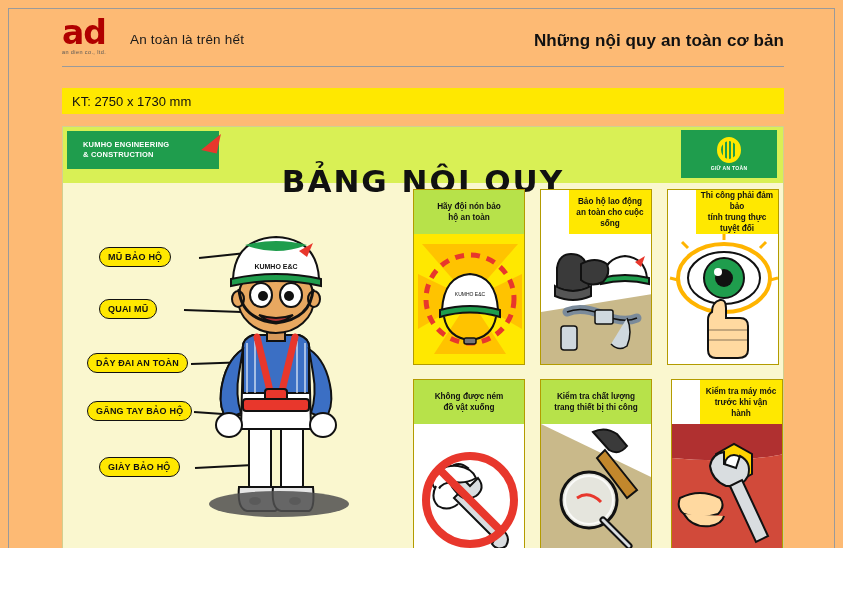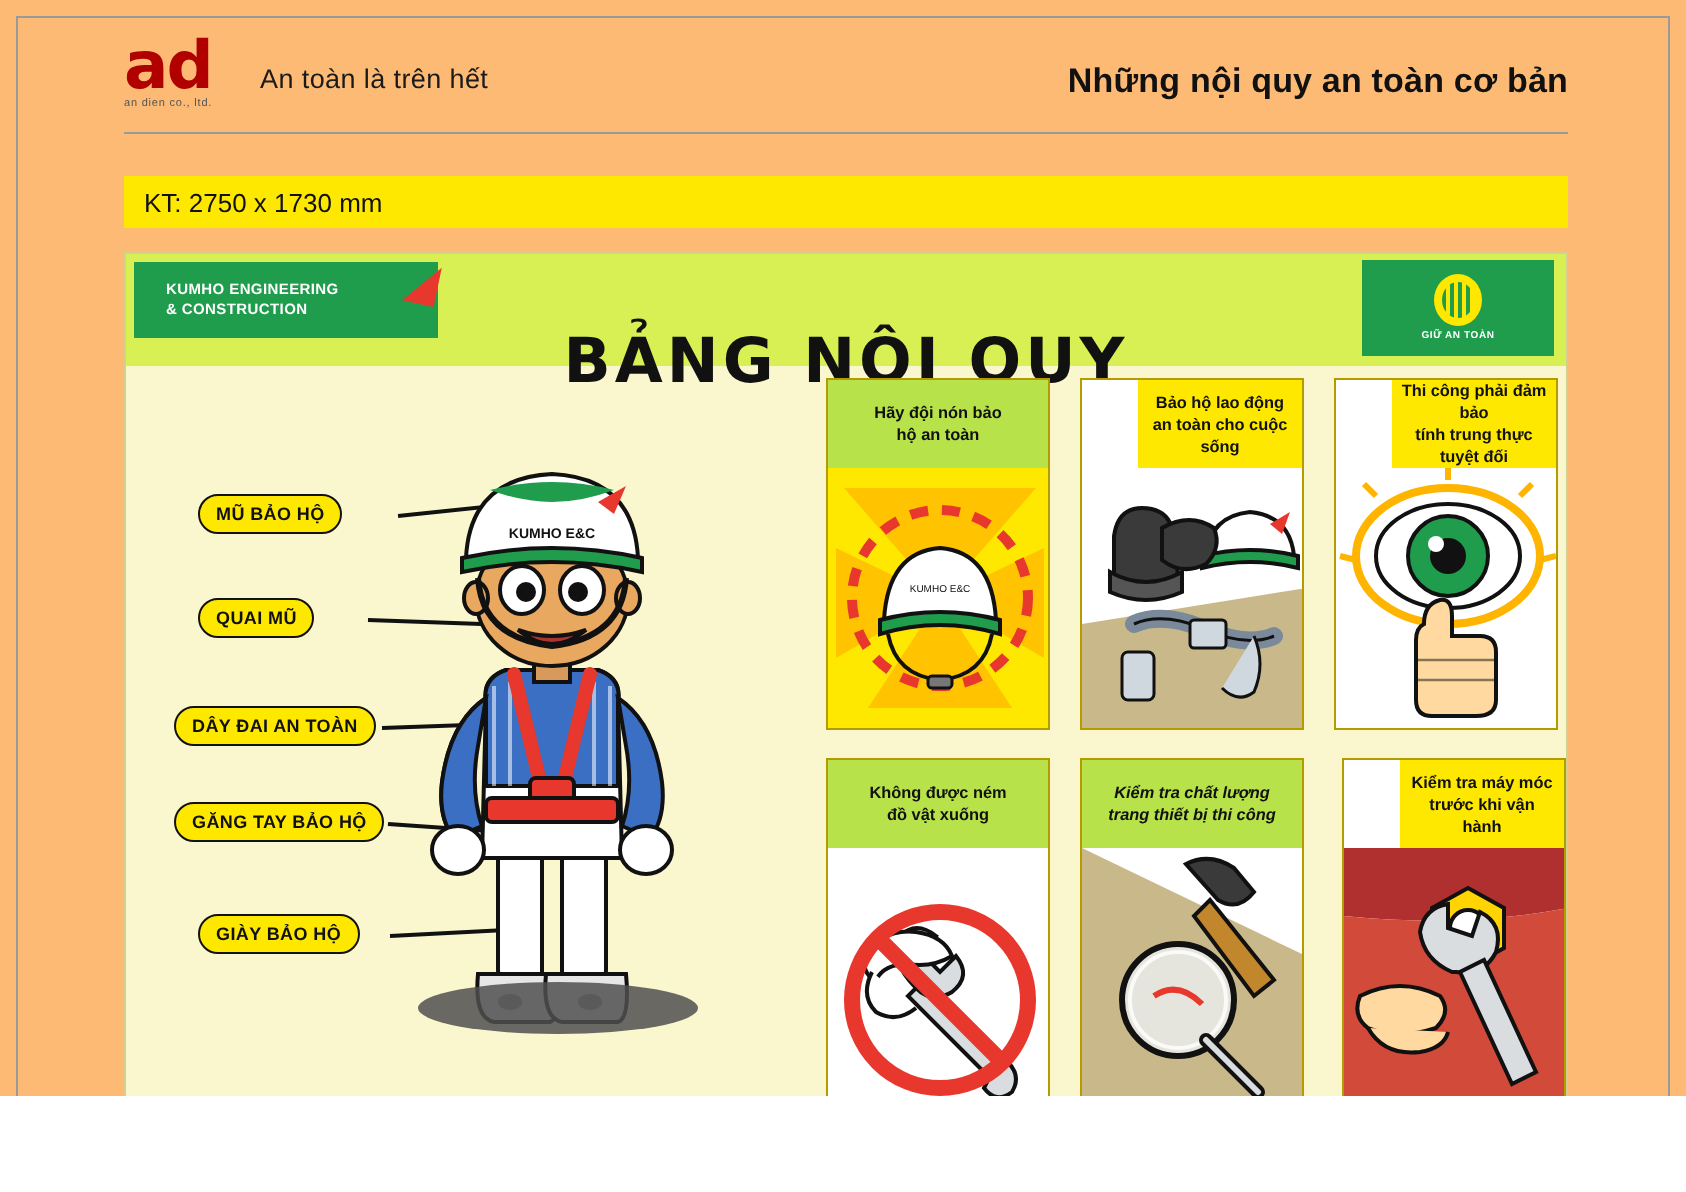--- a/index.html
+++ b/index.html
@@ -460,21 +460,21 @@
 
             <path d="M18 56 Q26 40 44 42 Q58 44 62 54 Q52 60 40 58 Q28 58 24 66 Q18 64 18 56 Z" fill="#ffffff" stroke="#111" stroke-width="2"></path>
             <path d="M22 62 Q16 74 24 82 Q34 88 44 80" fill="#ffffff" stroke="#111" stroke-width="2"></path>
 
             <circle cx="56" cy="76" r="44" fill="none" stroke="#e8372c" stroke-width="8"></circle>
             <path d="M25 45 L87 107" stroke="#e8372c" stroke-width="8"></path>
           </svg>
         </div>
       </div>
 
-      <div class="card" style="left:127px; top:190px;font-style:italic;">
+      <div class="card" style="left:127px; top:190px;">
         <div class="card-head hd-green">
           <div>
             <div>Kiểm tra chất lượng</div>
             <div>trang thiết bị thi công</div>
           </div>
         </div>
         <div class="card-body">
           <svg width="112" height="130" viewBox="0 0 112 130">
             <rect width="112" height="130" fill="#ffffff"></rect>
             <path d="M0 0 L112 54 L112 130 L0 130 Z" fill="#c9b98a"></path>

